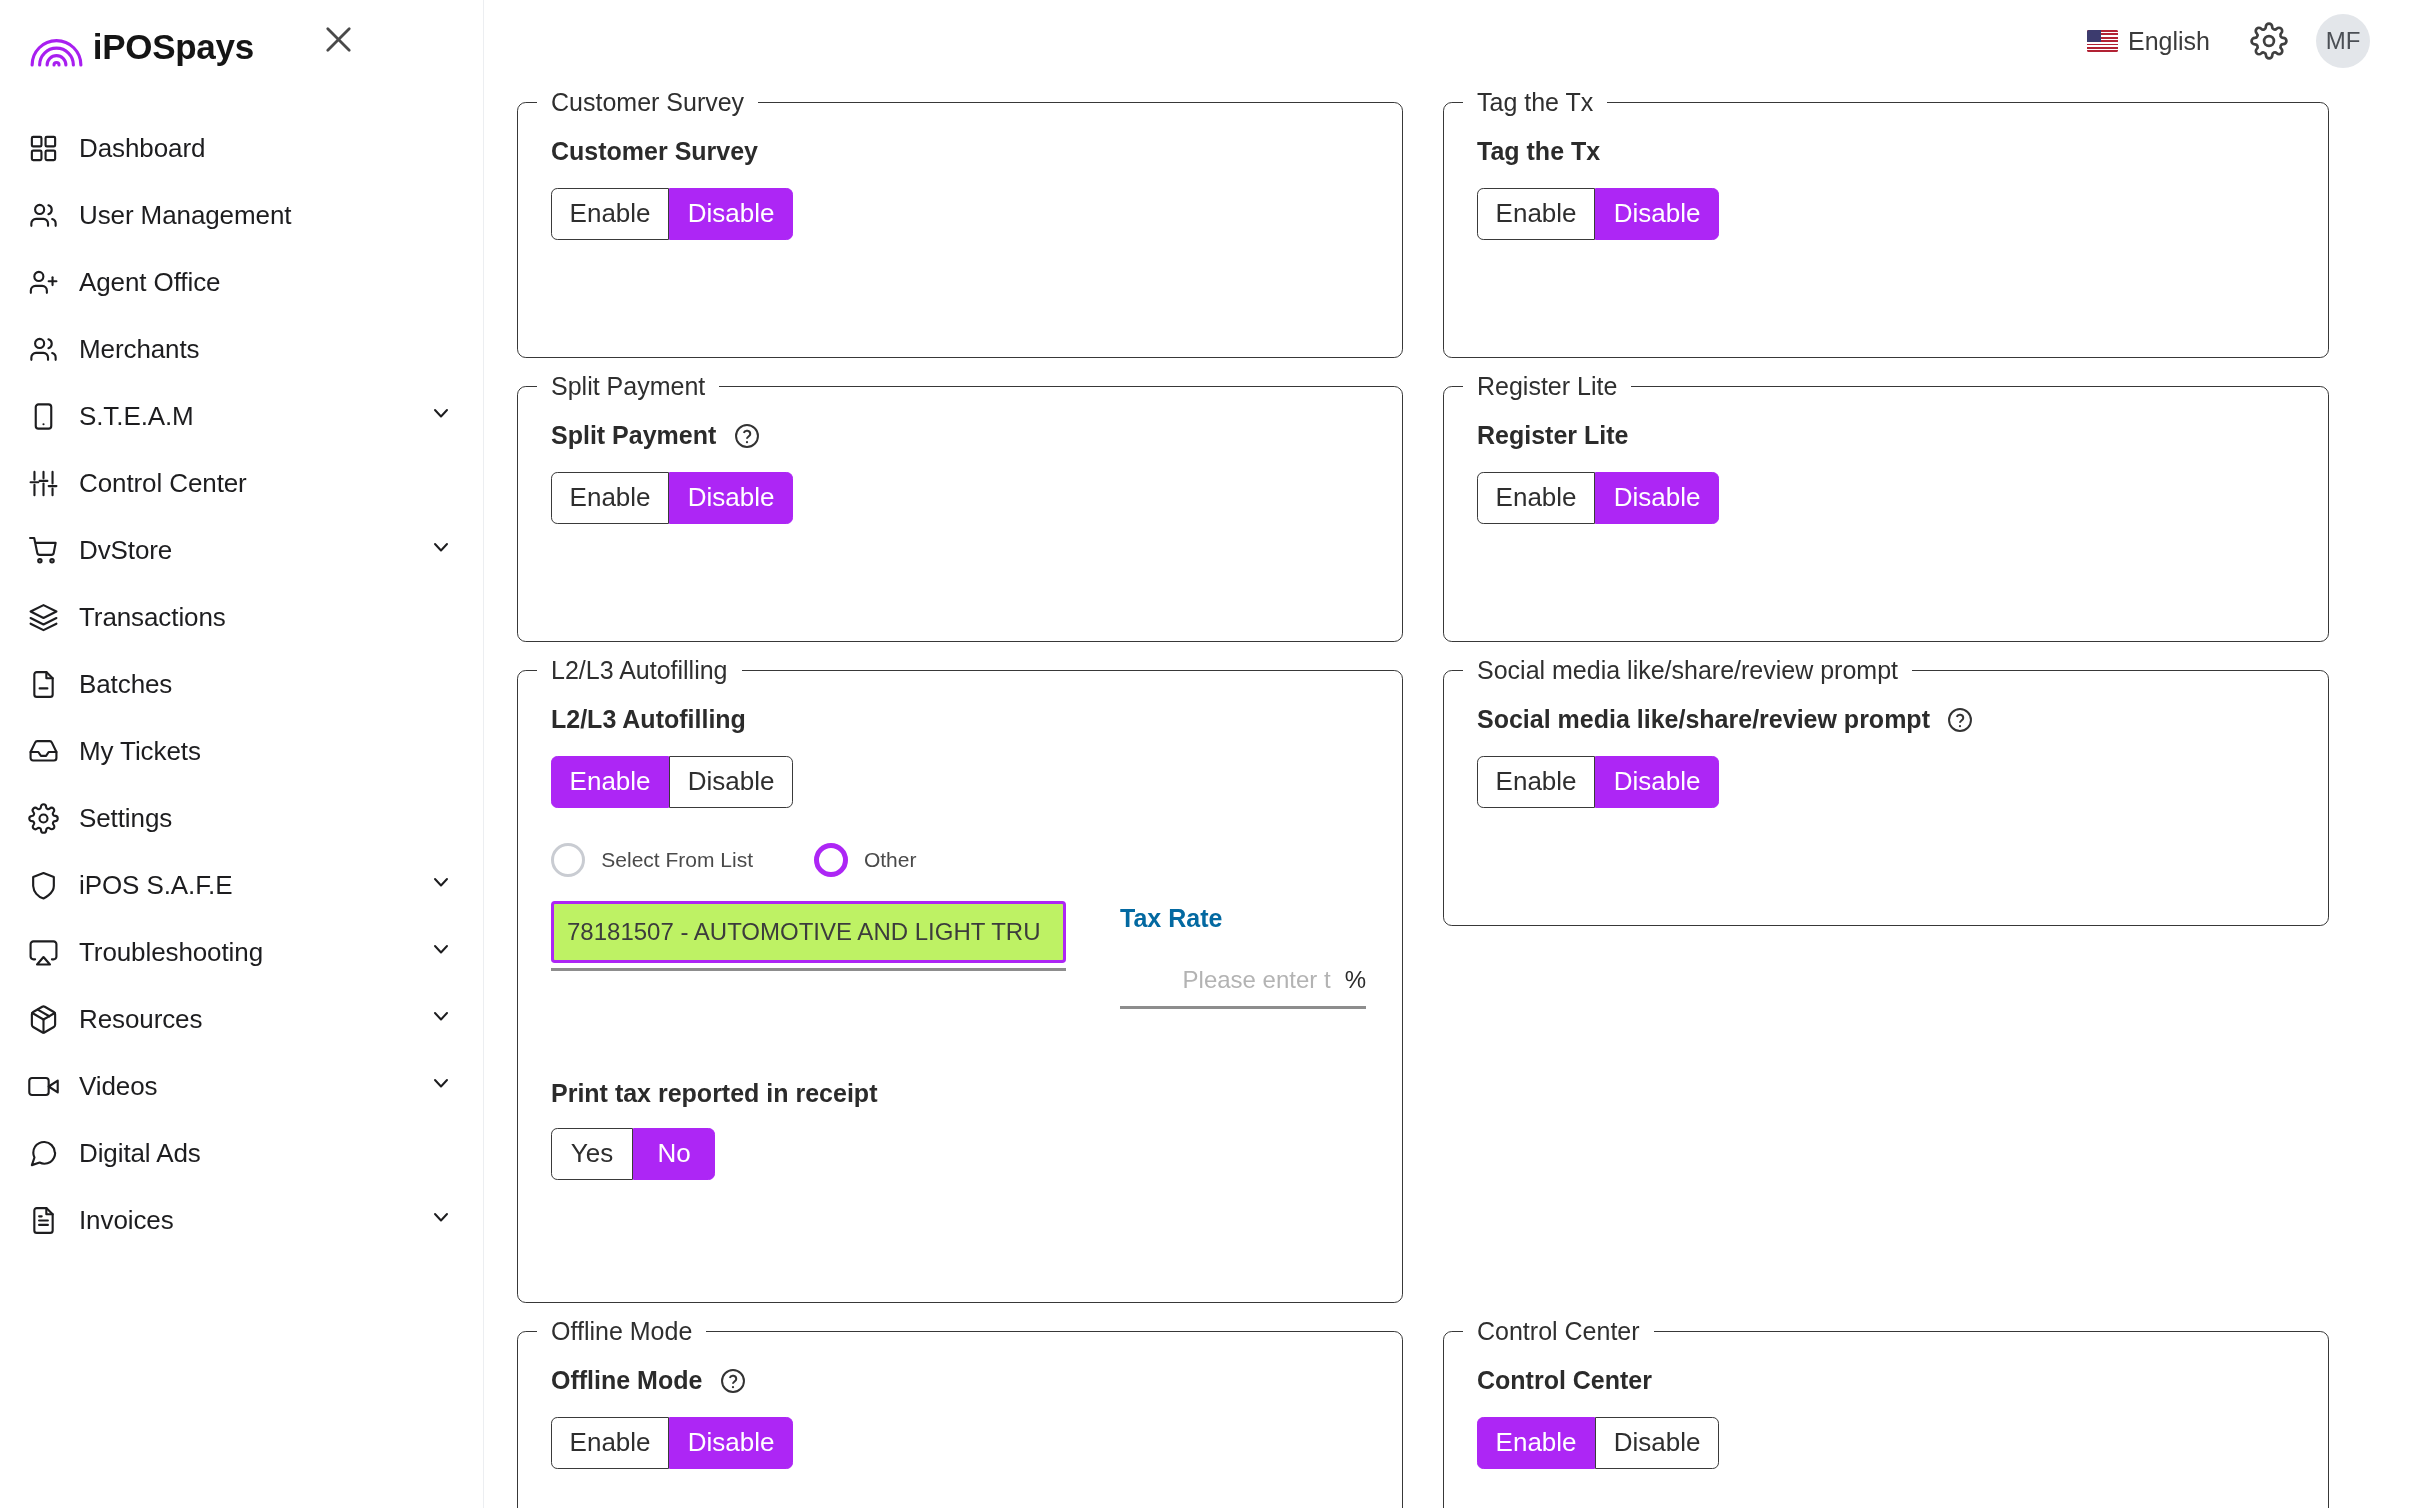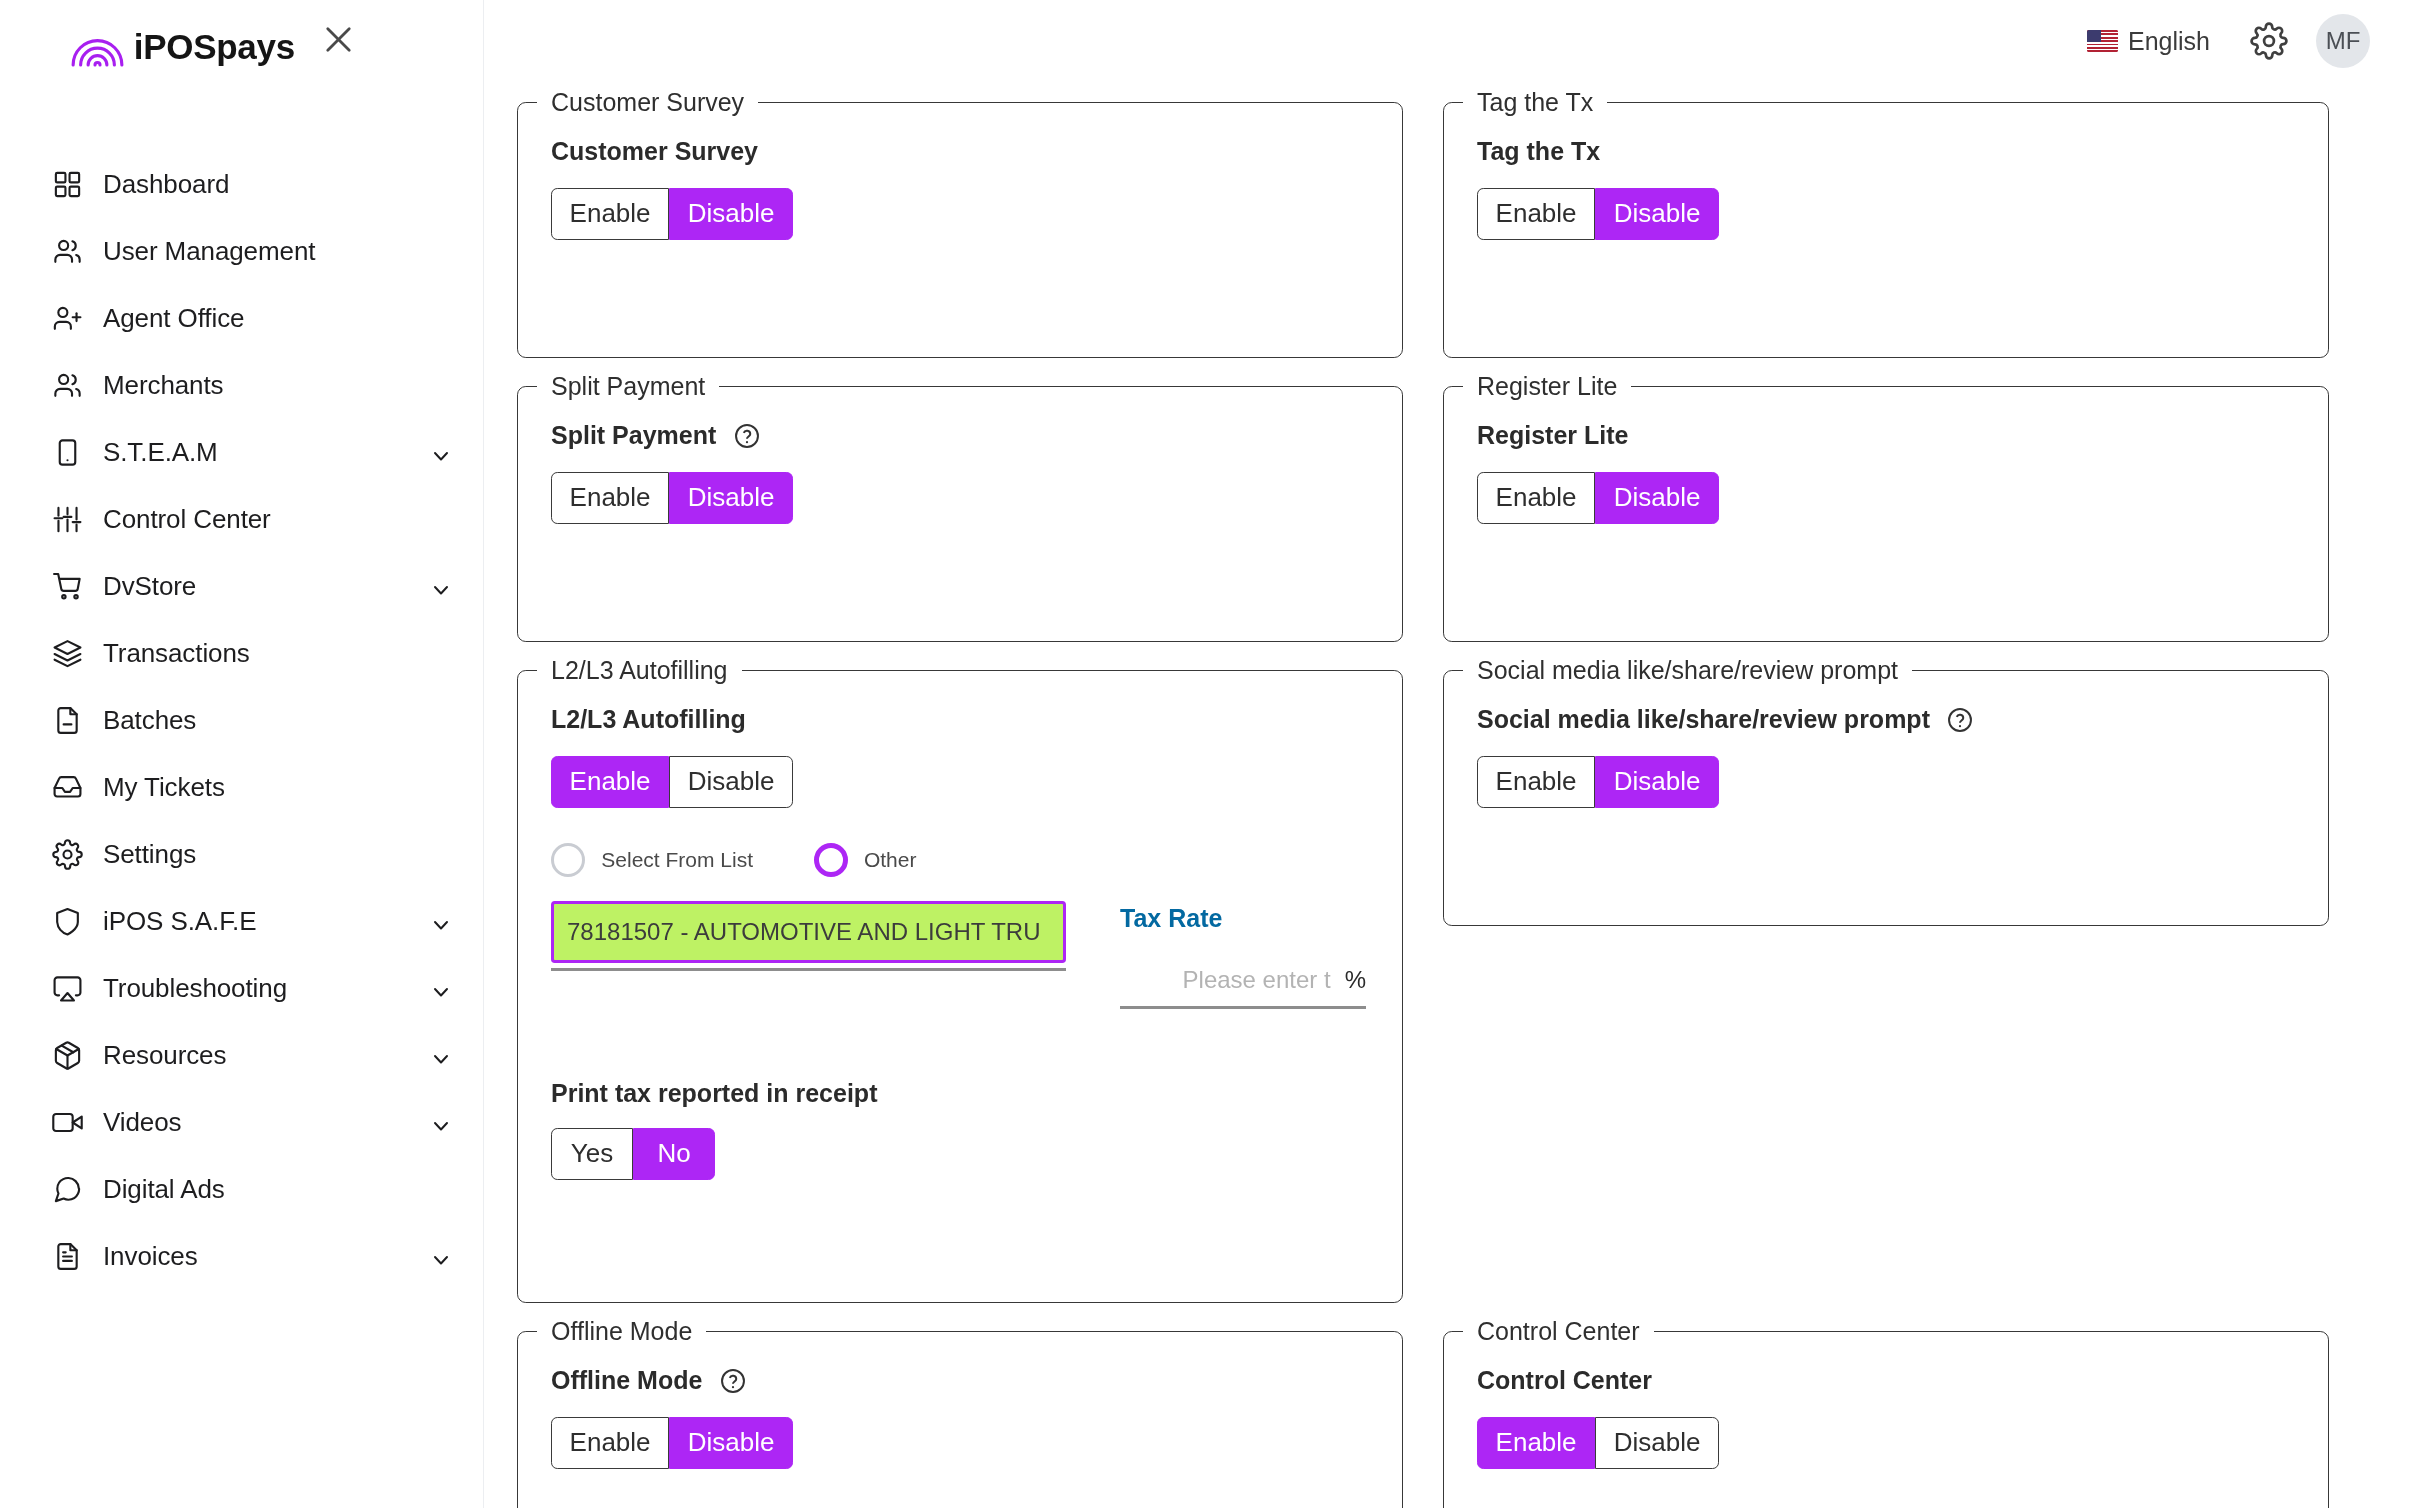--- a/index.html
+++ b/index.html
@@ -15,36 +15,36 @@
   
   .sidebar {
     width: 484px; height: 1508px;
     background: #ffffff;
     border-right: 1.3px solid #eceef1;
     flex: 0 0 484px;
     position: relative;
   }
   .brand-row {
     display: flex; align-items: center;
-    height: 94px; padding-left: 70px; position: relative;
+    height: 94px; padding-left: 29px; position: relative;
   }
   .logo-mark { width: 55px; height: 39px; flex: 0 0 55px; }
   .brand-name {
     font-size: 35px; font-weight: 700; color: #151515;
     letter-spacing: -0.3px; margin-left: 8.8px;
   }
   .close-btn {
     position: absolute; left: 314px; top: 15px;
     width: 48px; height: 48px; display: flex;
     align-items: center; justify-content: center; cursor: pointer;
   }
   .nav { margin-top: 39px; }
   .nav-item {
-    display: flex; align-items: flex-end;
-    height: 67px; padding-left: 52px; padding-right: 30px;
+    display: flex; align-items: flex-start;
+    height: 67px; padding-left: 28px; padding-right: 30px;
     cursor: pointer; position: relative;
   }
   .nav-icon {
     width: 31px; height: 31px; flex: 0 0 31px;
     display: flex; align-items: center; justify-content: center;
   }
   .nav-label {
     font-size: 26px; color: #1d1d1f; margin-left: 20px;
     white-space: nowrap; letter-spacing: -0.1px;
   }

